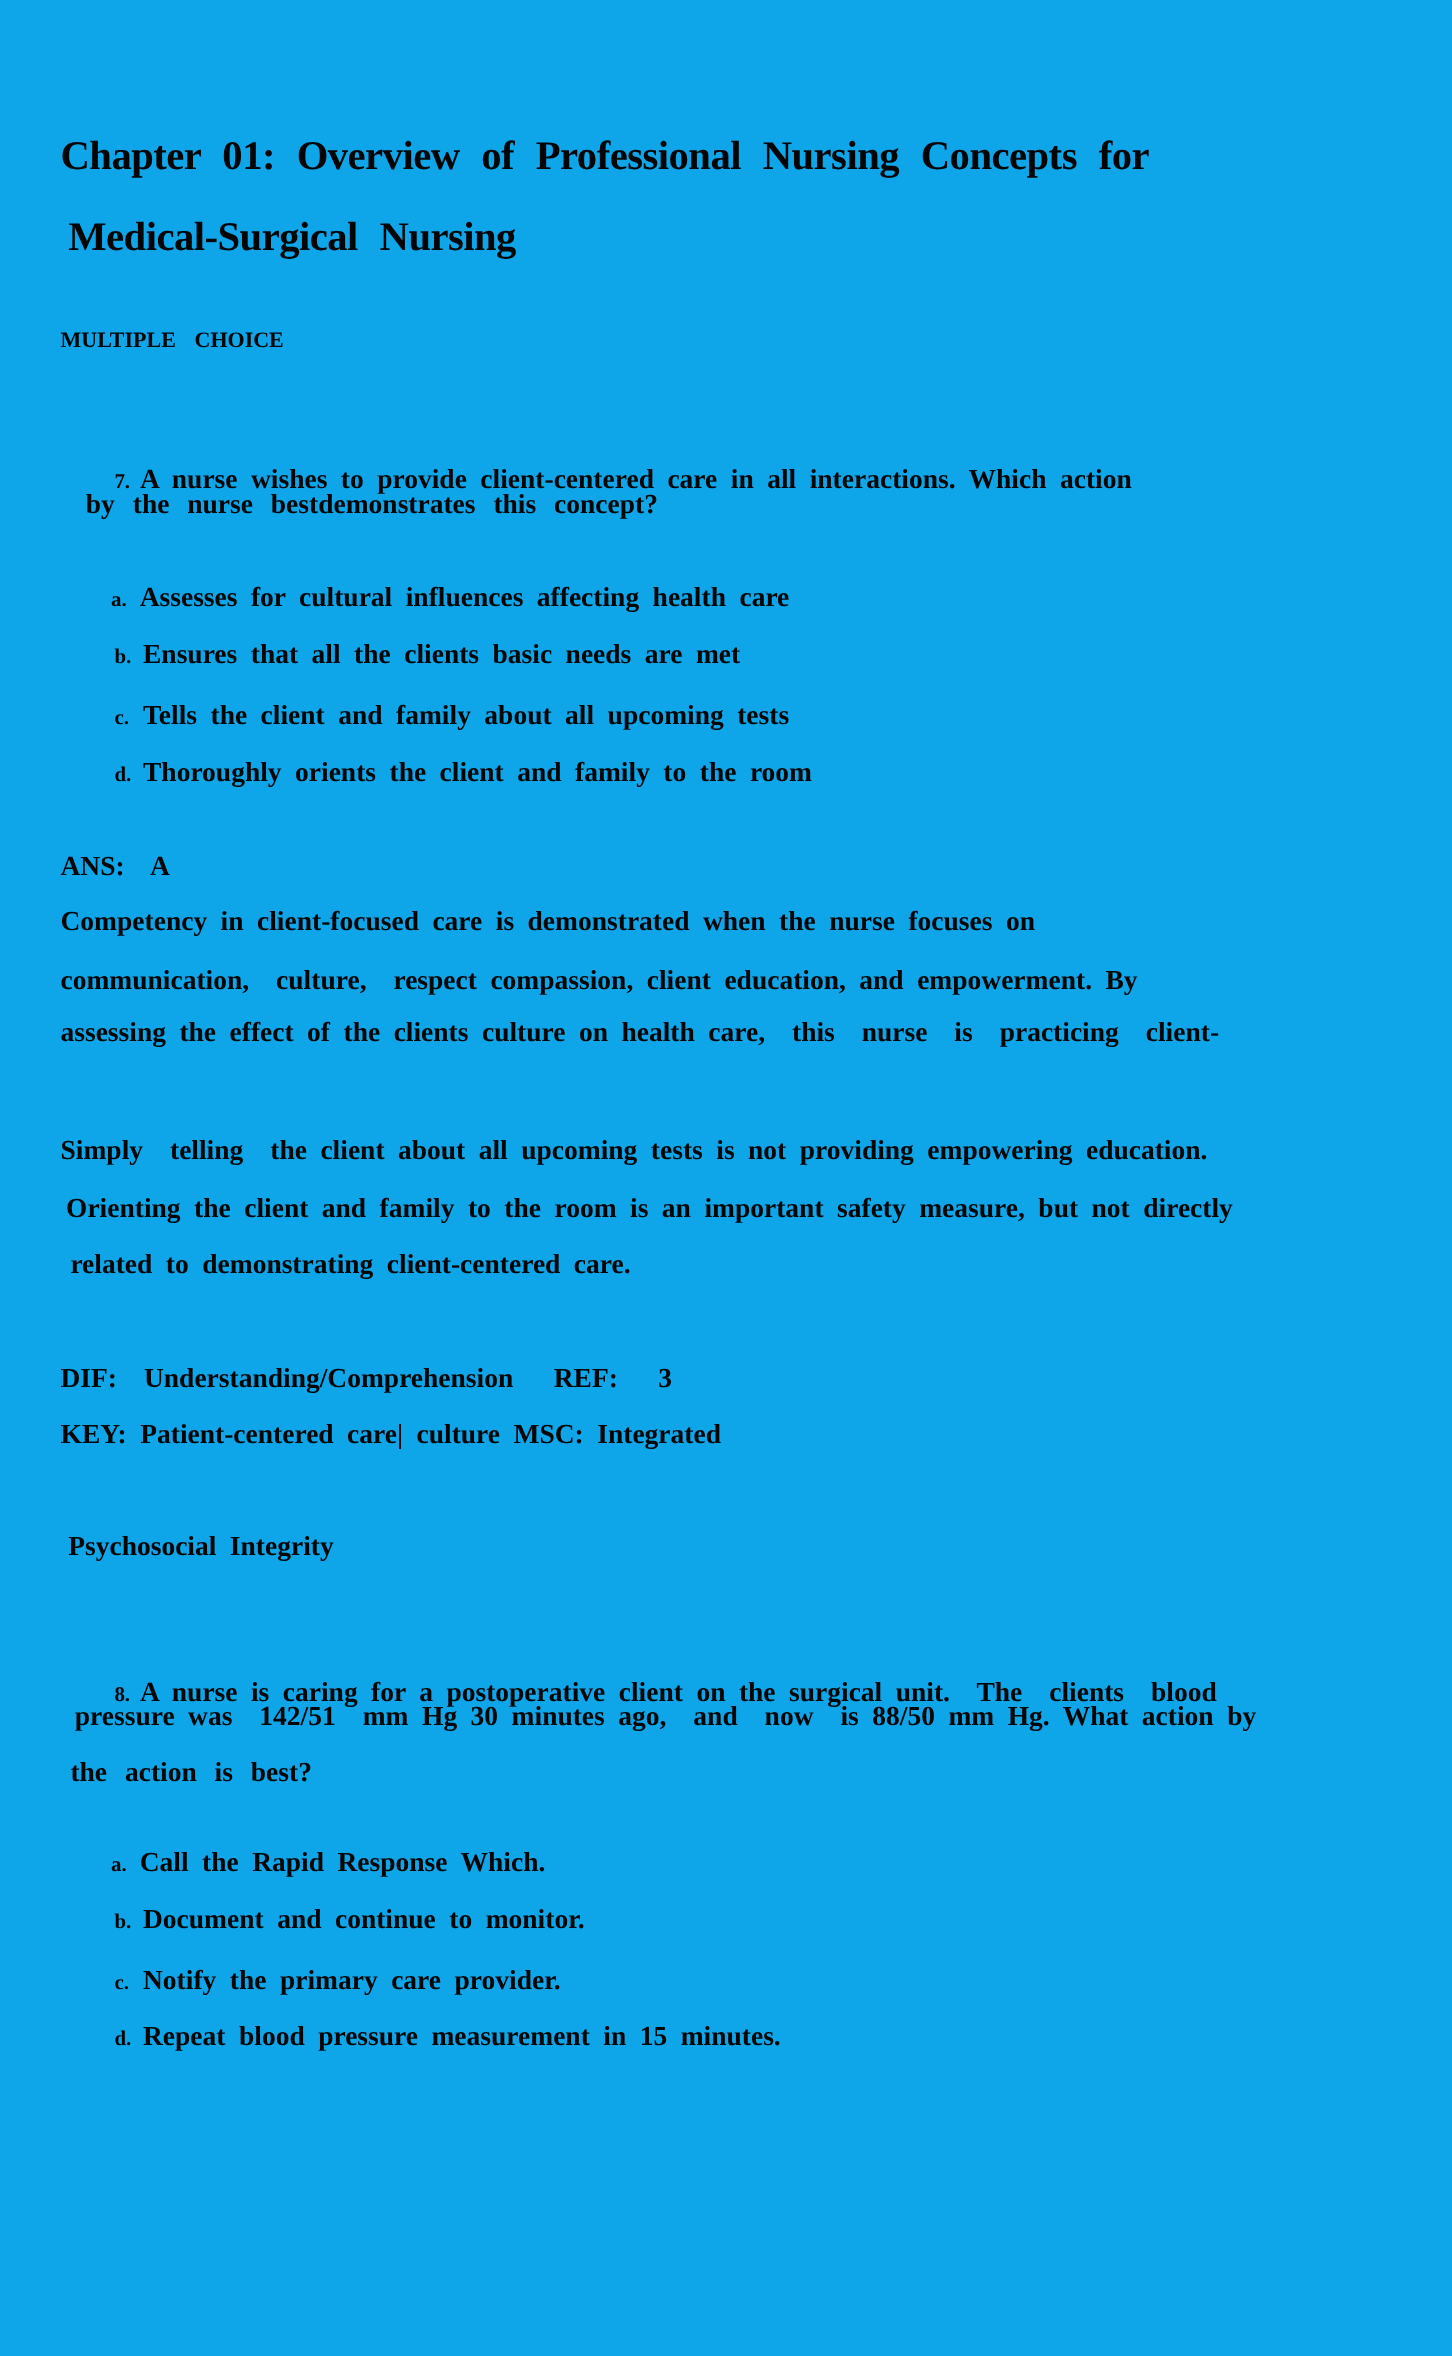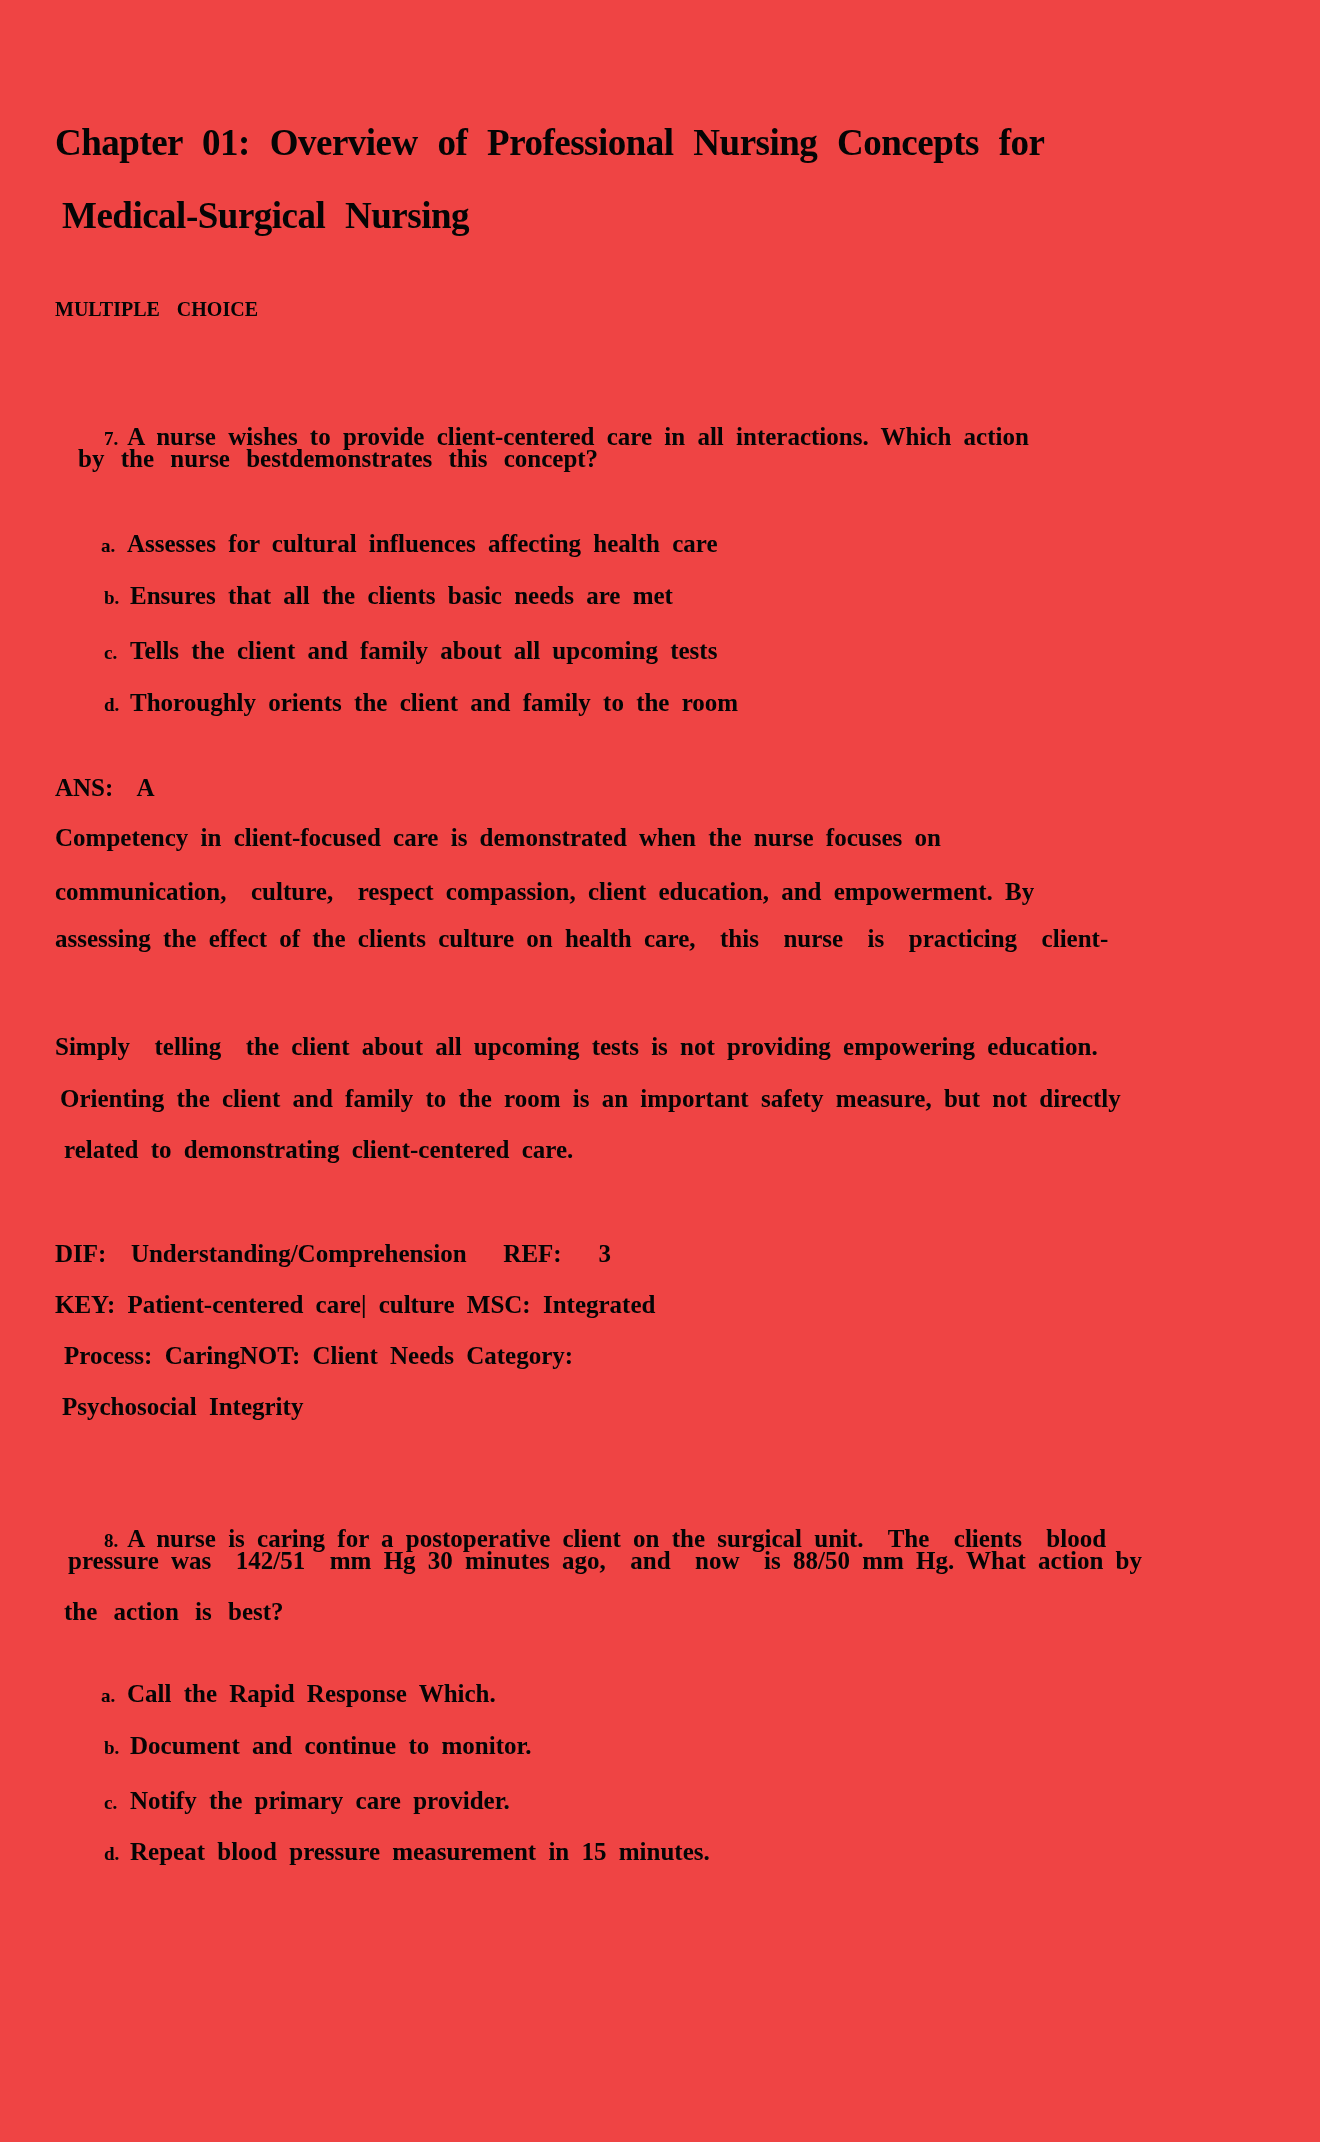--- a/index.html
+++ b/index.html
@@ -4,21 +4,21 @@
 <style>
   html, body {
     margin: 0;
     padding: 0;
     background: #ffffff;
   }
   .page {
     position: relative;
     width: 1320px;
     height: 2142px;
-    background: #ef4444;
+    background: #0ea5e9;
     overflow: hidden;
     font-family: "Liberation Serif", "DejaVu Serif", serif;
     color: #000000;
   }
   .line {
     position: absolute;
     font-weight: bold;
     font-size: 25px;
     line-height: 30px;
     white-space: pre-wrap;
@@ -82,21 +82,20 @@
 
   <div class="line" style="top:823px; left:55px;">Competency in client-focused care is demonstrated when the nurse focuses on</div>
   <div class="line" style="top:924px; left:55px;">assessing the effect of the clients culture on health care,  this  nurse  is  practicing  client-</div>
   <div class="line" style="top:877px; left:55px;">communication,  culture,  respect compassion, client education, and empowerment. By</div>
   <div class="line" style="top:1032px; left:55px;">Simply  telling  the client about all upcoming tests is not providing empowering education.</div>
   <div class="line" style="top:1084px; left:60px;">Orienting the client and family to the room is an important safety measure, but not directly</div>
   <div class="line" style="top:1135px; left:64px;">related to demonstrating client-centered care.</div>
 
   <div class="line" style="top:1239px; left:55px;">DIF:  Understanding/Comprehension   REF:   3</div>
   <div class="line" style="top:1290px; left:55px;">KEY: Patient-centered care| culture MSC: Integrated</div>
-  <div class="line" style="top:1341px; left:64px;">Process: CaringNOT: Client Needs Category:</div>
   <div class="line" style="top:1392px; left:62px;">Psychosocial Integrity</div>
 
   <div class="line" style="top:1494px; left:55px;">
     <span class="prefix">8.</span><span>A nurse is caring for a postoperative client on the surgical unit.  The  clients  blood</span>
   </div>
   <div class="line" style="top:1546px; left:68px;">pressure was  142/51  mm Hg 30 minutes ago,  and  now  is 88/50 mm Hg. What action by</div>
   <div class="line ws-wide" style="top:1597px; left:64px;">the action is best?</div>
 
   <div class="line" style="top:1649px; left:52px;">
     <span class="opt-letter">a.</span><span>Call the Rapid Response Which.</span>

